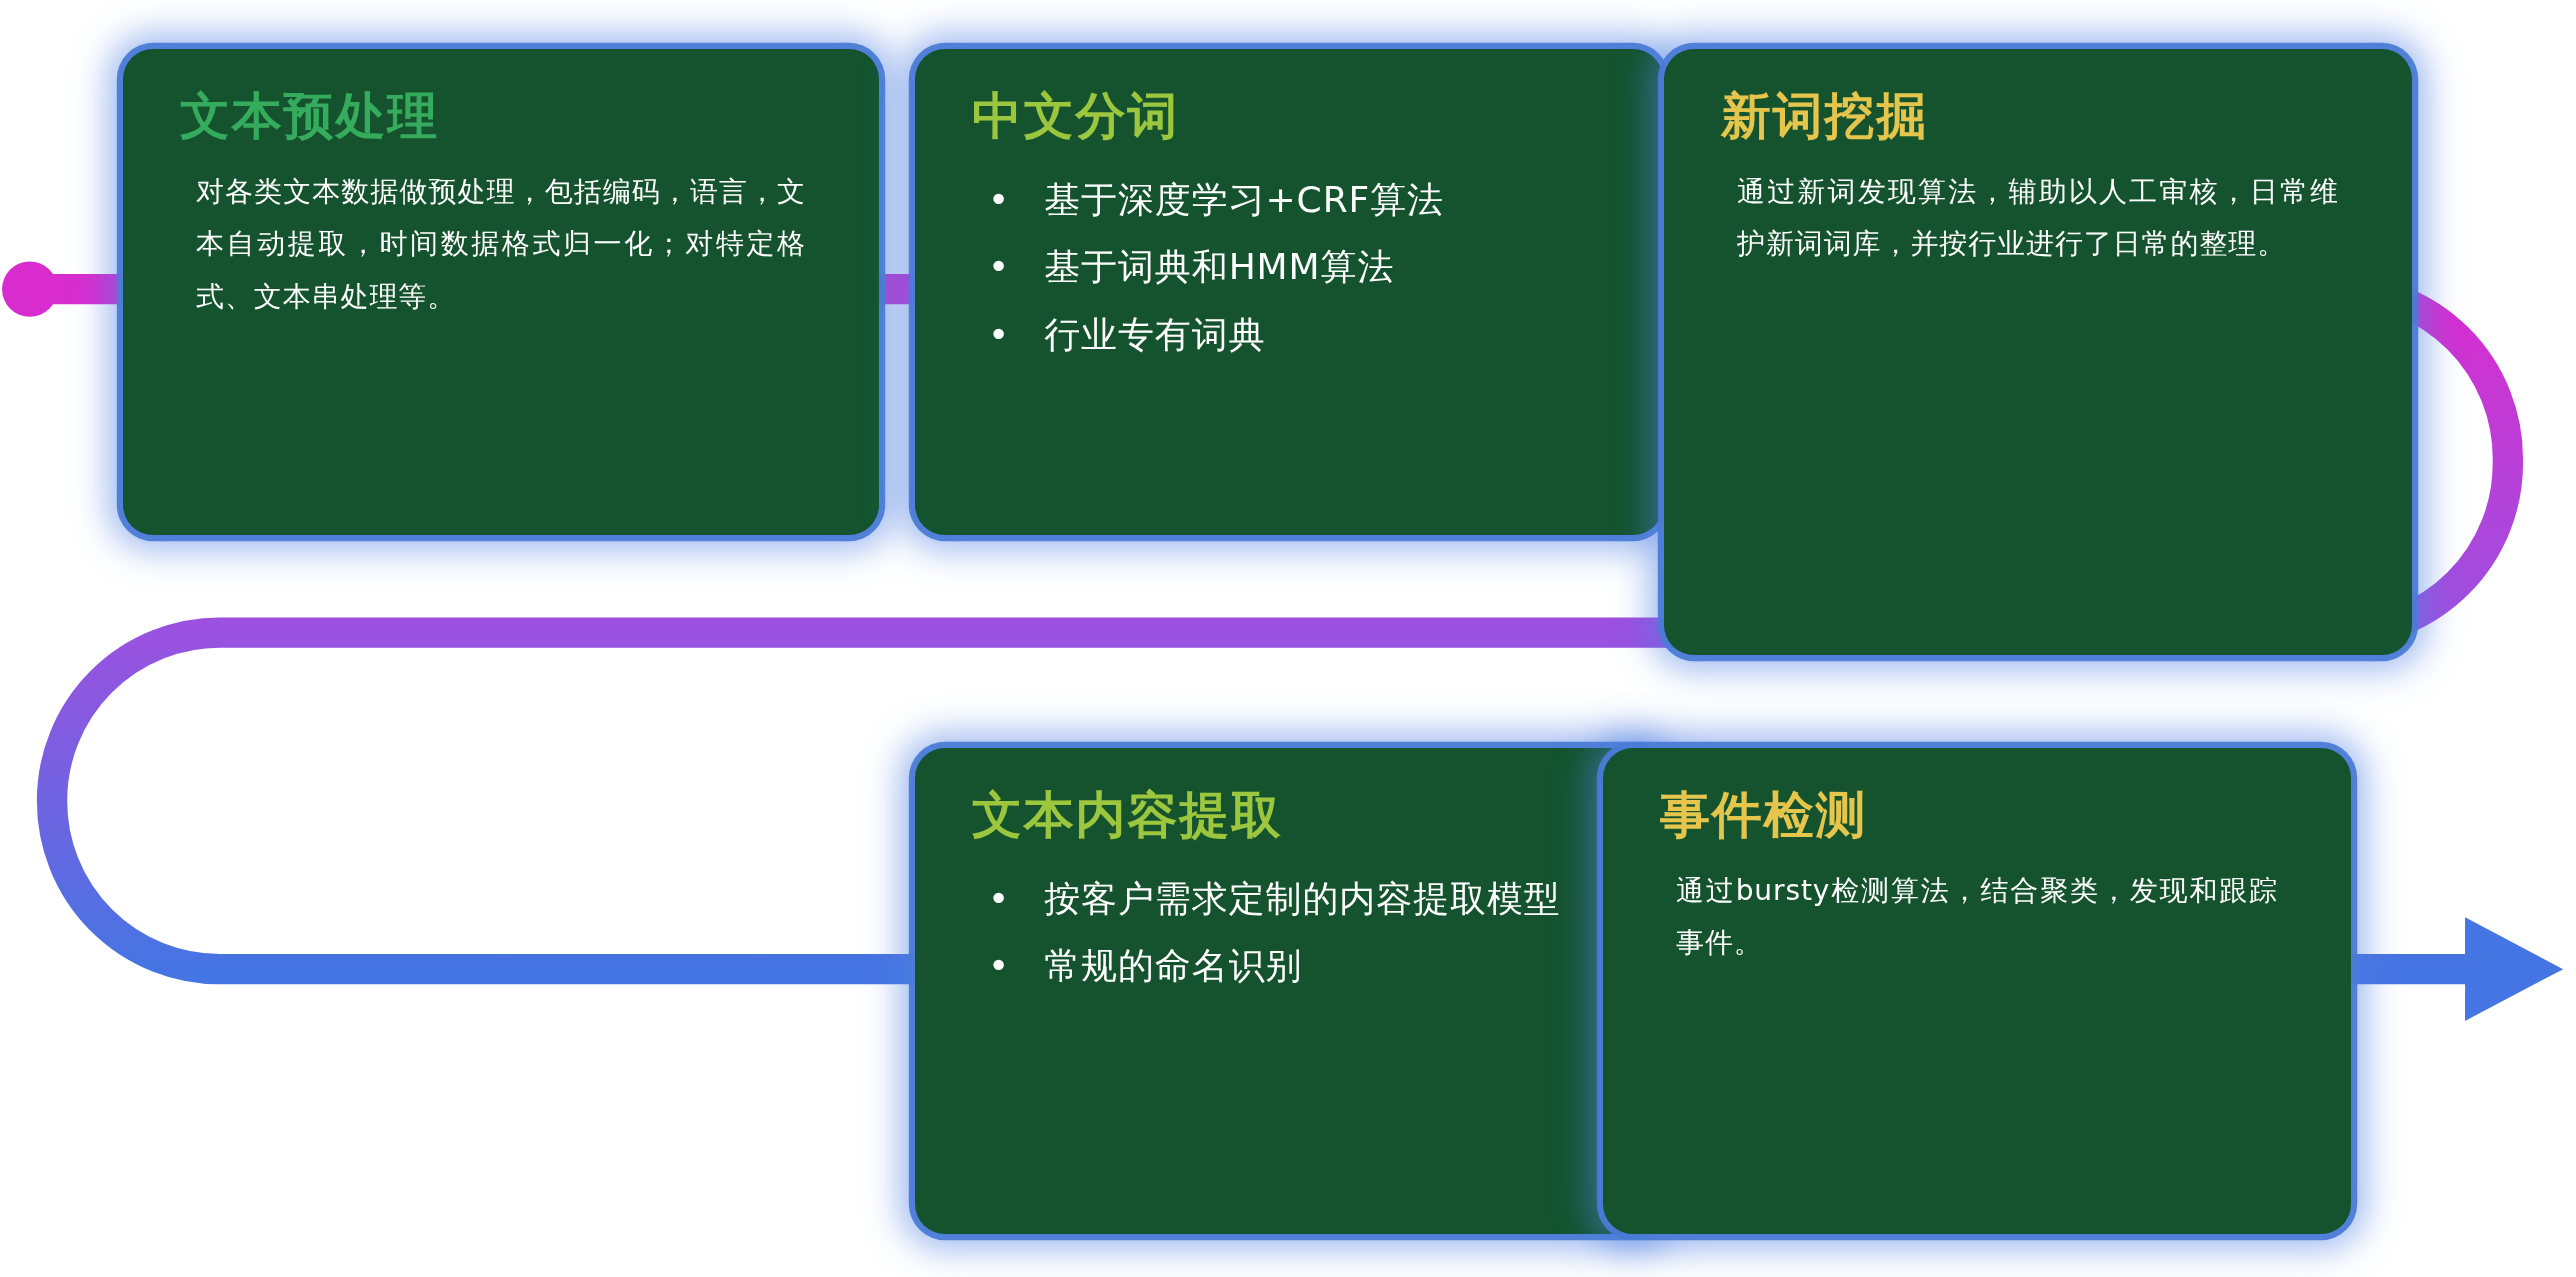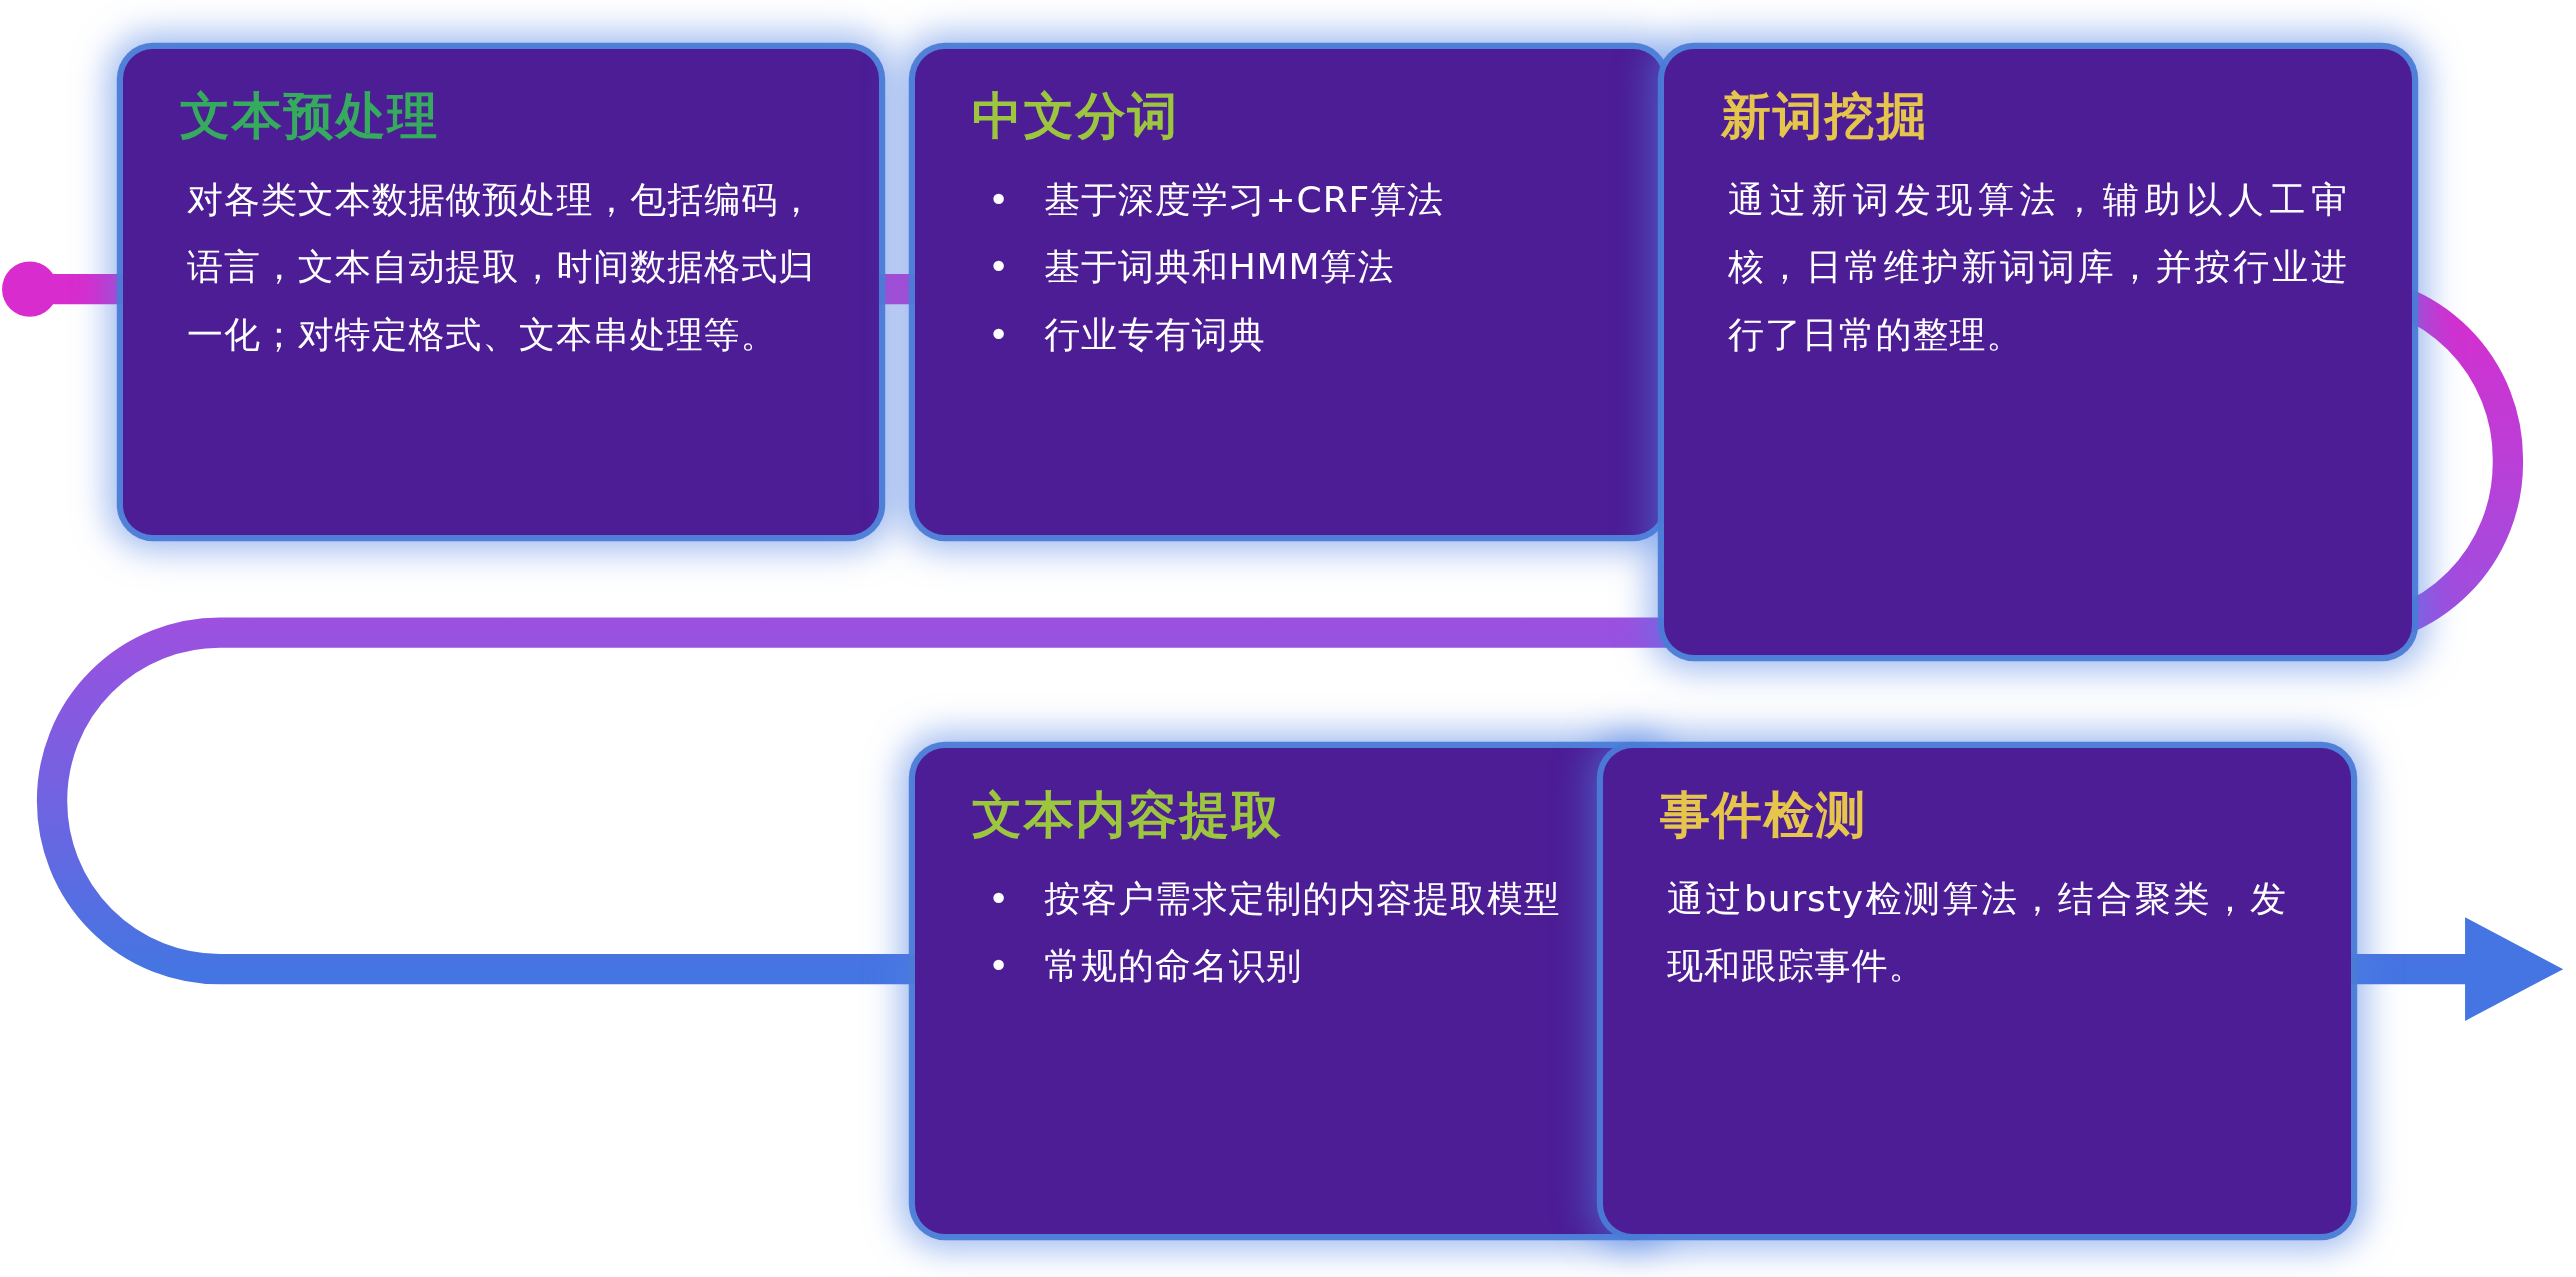--- a/index.html
+++ b/index.html
@@ -18,36 +18,36 @@
   .flow {
     position: absolute;
     left: 0;
     top: 0;
     z-index: 1;
   }
   .card {
     position: absolute;
     z-index: 2;
     box-sizing: border-box;
-    background: #4c1d95;
+    background: #14532d;
     border-radius: 30px;
     box-shadow: 0 0 0 6.2px rgba(74,123,214,0.95), 0 0 34px 14.3px rgba(78,128,226,0.55);
     padding: 37px 57px 36px 57px;
     color: #ffffff;
   }
   .card-title {
     margin: 0 0 19.6px 0;
     font-size: 50px;
     font-weight: 700;
     letter-spacing: 1.8px;
     line-height: 1.2;
   }
   .card-body {
-    margin: 7px;
-    font-size: 36px;
+    margin: 16px;
+    font-size: 28px;
     line-height: 1.88;
     letter-spacing: 0.9px;
     text-align: justify;
   }
   .card-list {
     margin: 9px 0 0 0;
     padding: 0;
     list-style: none;
   }
   .card-list li {

